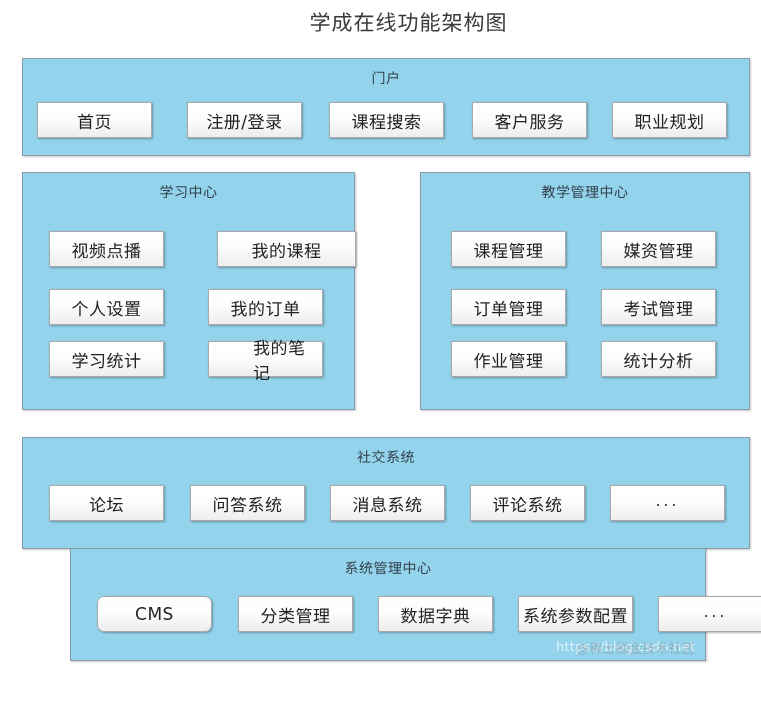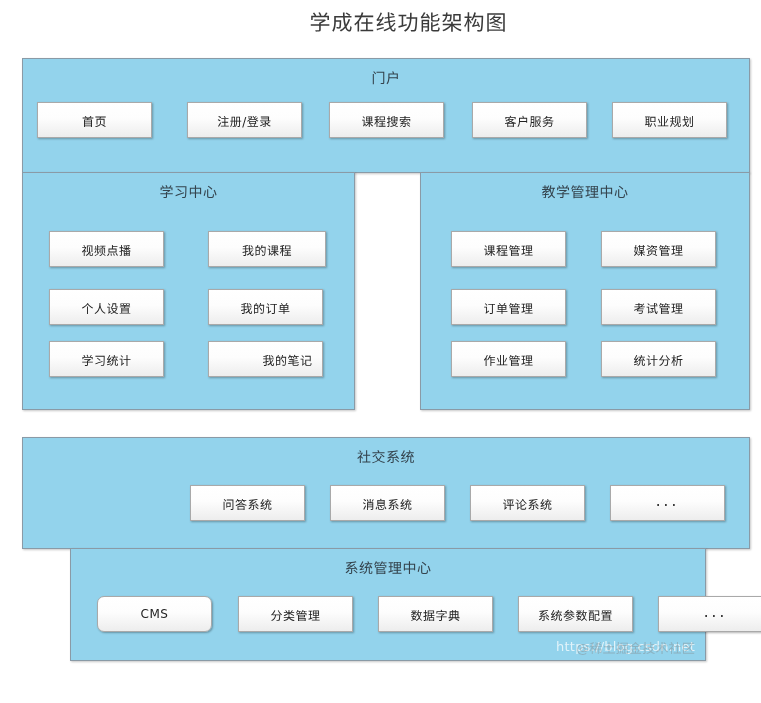--- a/index.html
+++ b/index.html
@@ -52,37 +52,37 @@
     letter-spacing: 0.5px;
   }
 
   
   .btn {
     position: absolute;
     box-sizing: border-box;
     background: linear-gradient(to bottom, #ffffff 0%, #fdfdfd 45%, #ededed 100%);
     border: 1px solid #a9a9a9;
     box-shadow: 1px 1px 2px rgba(0,0,0,0.30);
-    font-size: 12px;
+    font-size: 17px;
     color: #222222;
     display: flex;
     align-items: center;
     justify-content: center;
     letter-spacing: 0.5px;
     height: 36px;
     user-select: none;
   }
   .btn.dots {
     letter-spacing: 3px;
     font-size: 15px;
     padding-bottom: 4px;
   }
 
   
-  #panel-portal      { left: 22px;  top: 58px;  width: 728px; height: 115px; }
+  #panel-portal      { left: 22px;  top: 58px;  width: 728px; height: 98px; }
   #panel-learning    { left: 22px;  top: 172px; width: 333px; height: 238px; }
   #panel-teaching    { left: 420px; top: 172px; width: 330px; height: 238px; }
   #panel-social      { left: 22px;  top: 437px; width: 728px; height: 112px; }
   #panel-sysmgmt     { left: 22px;  top: 548px; width: 636px; height: 113px; margin-left: 48px; }
 
   
   .watermark {
     position: absolute;
     right: 10px;
     bottom: 6px;
@@ -111,39 +111,40 @@
   <div class="btn" style="left:14px;  top:43px; width:115px;">首页</div>
   <div class="btn" style="left:164px; top:43px; width:115px;">注册/登录</div>
   <div class="btn" style="left:306px; top:43px; width:115px;">课程搜索</div>
   <div class="btn" style="left:449px; top:43px; width:115px;">客户服务</div>
   <div class="btn" style="left:589px; top:43px; width:115px;">职业规划</div>
 </div>
 
 <div class="panel" id="panel-learning">
   <div class="panel-title">学习中心</div>
   <div class="btn" style="left:26px;  top:58px;  width:115px;">视频点播</div>
-  <div class="btn" style="left:185px; top:58px;  width:118px;">我的课程</div>
+  <div class="btn" style="left:194px; top:58px;  width:139px;">我的课程</div>
   <div class="btn" style="left:26px;  top:116px; width:115px;">个人设置</div>
   <div class="btn" style="left:185px; top:116px; width:115px;">我的订单</div>
   <div class="btn" style="left:26px;  top:168px; width:115px;">学习统计</div>
   <div class="btn" style="left:185px; top:168px; width:115px;padding-left:44px;">我的笔记</div>
 </div>
 
 <div class="panel" id="panel-teaching">
   <div class="panel-title">教学管理中心</div>
   <div class="btn" style="left:30px;  top:58px;  width:115px;text-align:center;">课程管理</div>
   <div class="btn" style="left:30px;  top:116px; width:115px;">订单管理</div>
   <div class="btn" style="left:180px; top:58px;  width:115px;">媒资管理</div>
   <div class="btn" style="left:180px; top:116px; width:115px;">考试管理</div>
   <div class="btn" style="left:30px;  top:168px; width:115px;">作业管理</div>
   <div class="btn" style="left:180px; top:168px; width:115px;">统计分析</div>
 </div>
 
 <div class="panel" id="panel-social">
   <div class="panel-title">社交系统</div>
+  <div class="btn" style="left:26px;  top:47px; width:115px;">论坛</div>
   <div class="btn" style="left:167px; top:47px; width:115px;">问答系统</div>
   <div class="btn" style="left:447px; top:47px; width:115px;">评论系统</div>
   <div class="btn" style="left:307px; top:47px; width:115px;">消息系统</div>
   <div class="btn dots" style="left:587px; top:47px; width:115px;">...</div>
 </div>
 
 <div class="panel" id="panel-sysmgmt">
   <div class="panel-title">系统管理中心</div>
   <div class="btn" style="left:26px;  top:47px; width:115px;border-radius:7px;">CMS</div>
   <div class="btn" style="left:167px; top:47px; width:115px;">分类管理</div>

